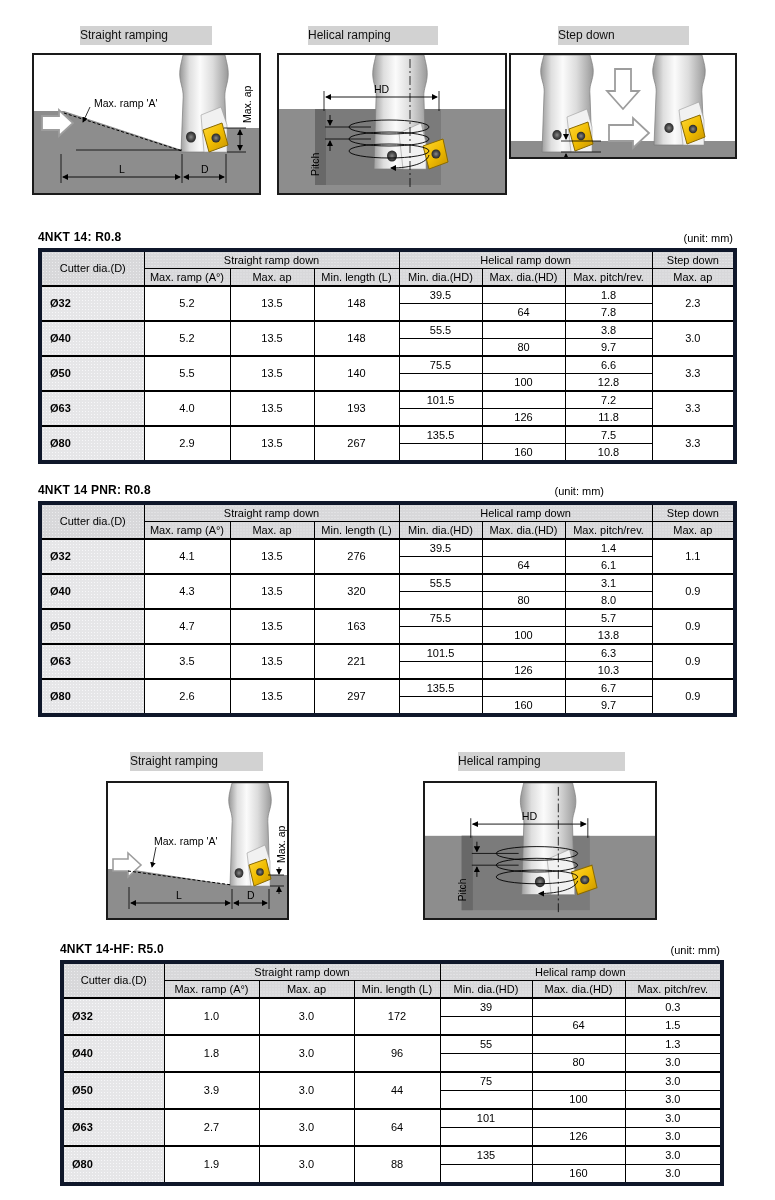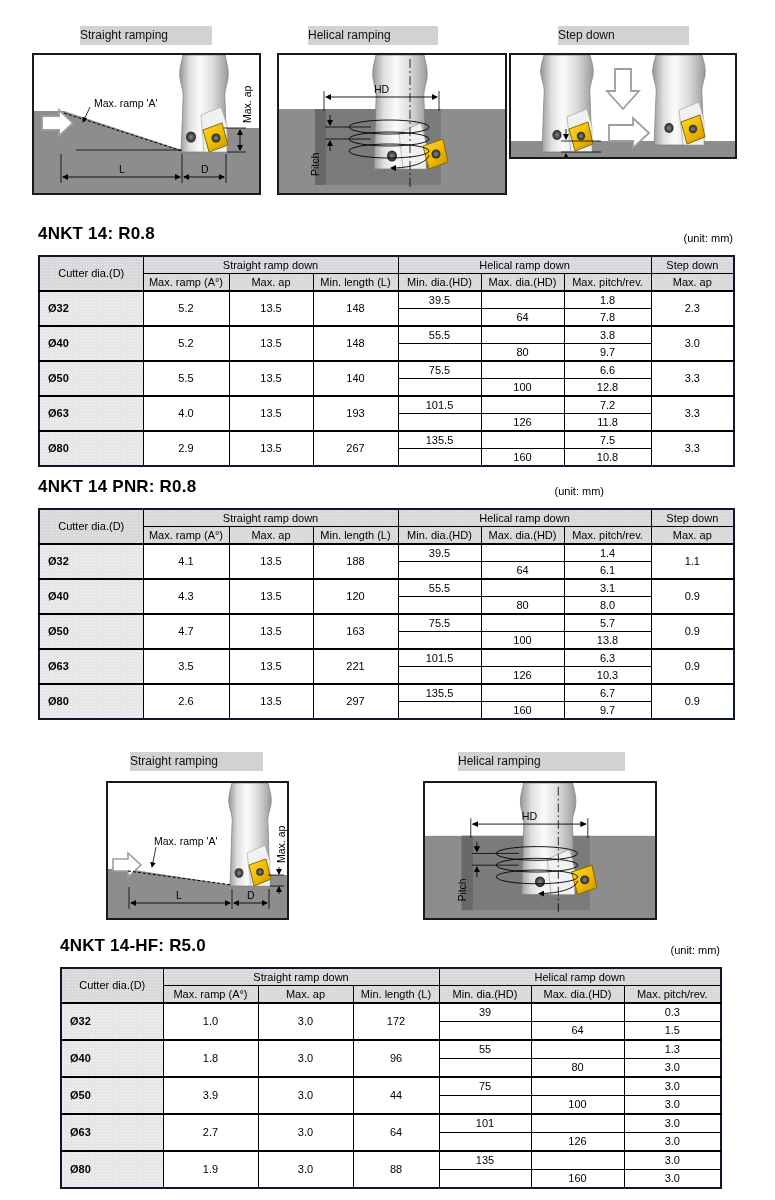--- a/index.html
+++ b/index.html
@@ -14,23 +14,23 @@
     background:#d2d2d2;text-align:left;font-size:12px;height:19px;line-height:19px;
     color:#111;
   }
   .panel-box{
     border:2px solid #1a1a1a;background:#fff;overflow:hidden;box-sizing:border-box;
   }
   .panel-box svg{display:block;}
   
   .tbl-block{position:absolute;}
   .title-line{display:flex;justify-content:space-between;align-items:flex-end;height:17px;}
-  .tbl-title{font-weight:bold;font-size:17px;letter-spacing:.2px;margin-top:41px;}
+  .tbl-title{font-weight:bold;font-size:12px;letter-spacing:.2px;margin-top:41px;}
   .tbl-unit{font-size:11px;padding-left:30px;}
-  table.spec{border-collapse:collapse;table-layout:fixed;margin-top:11px;border:2px solid #0f172a;width:100%;}
+  table.spec{border-collapse:collapse;table-layout:fixed;margin-top:4px;border:4px solid #0f172a;width:100%;}
   .spec th,.spec td{
     border:1px solid #000;font-size:11px;font-weight:normal;text-align:center;
     padding:0;height:16px;line-height:15px;white-space:nowrap;overflow:hidden;
   }
   .spec3 td{height:17px;}
   .spec thead th{
     background-color:#d8d8da;
     background-image:radial-gradient(#ebebed 0.8px, rgba(0,0,0,0) 1px);
     background-size:3px 3px;
   }
@@ -300,36 +300,36 @@
         <th>Max. dia.(HD)</th>
         <th>Max. pitch/rev.</th>
         <th>Max. ap</th>
       </tr>
     </thead>
     <tbody>
       <tr class="g">
         <td class="dia" rowspan="2">Ø32</td>
         <td rowspan="2">4.1</td>
         <td rowspan="2">13.5</td>
-        <td rowspan="2">188</td>
+        <td rowspan="2">276</td>
         <td>39.5</td>
         <td></td>
         <td>1.4</td>
         <td rowspan="2">1.1</td>
       </tr>
       <tr>
         <td></td>
         <td>64</td>
         <td>6.1</td>
       </tr>
       <tr class="g">
         <td class="dia" rowspan="2">Ø40</td>
         <td rowspan="2">4.3</td>
         <td rowspan="2">13.5</td>
-        <td rowspan="2">120</td>
+        <td rowspan="2">320</td>
         <td>55.5</td>
         <td></td>
         <td>3.1</td>
         <td rowspan="2">0.9</td>
       </tr>
       <tr>
         <td></td>
         <td>80</td>
         <td>8.0</td>
       </tr>

